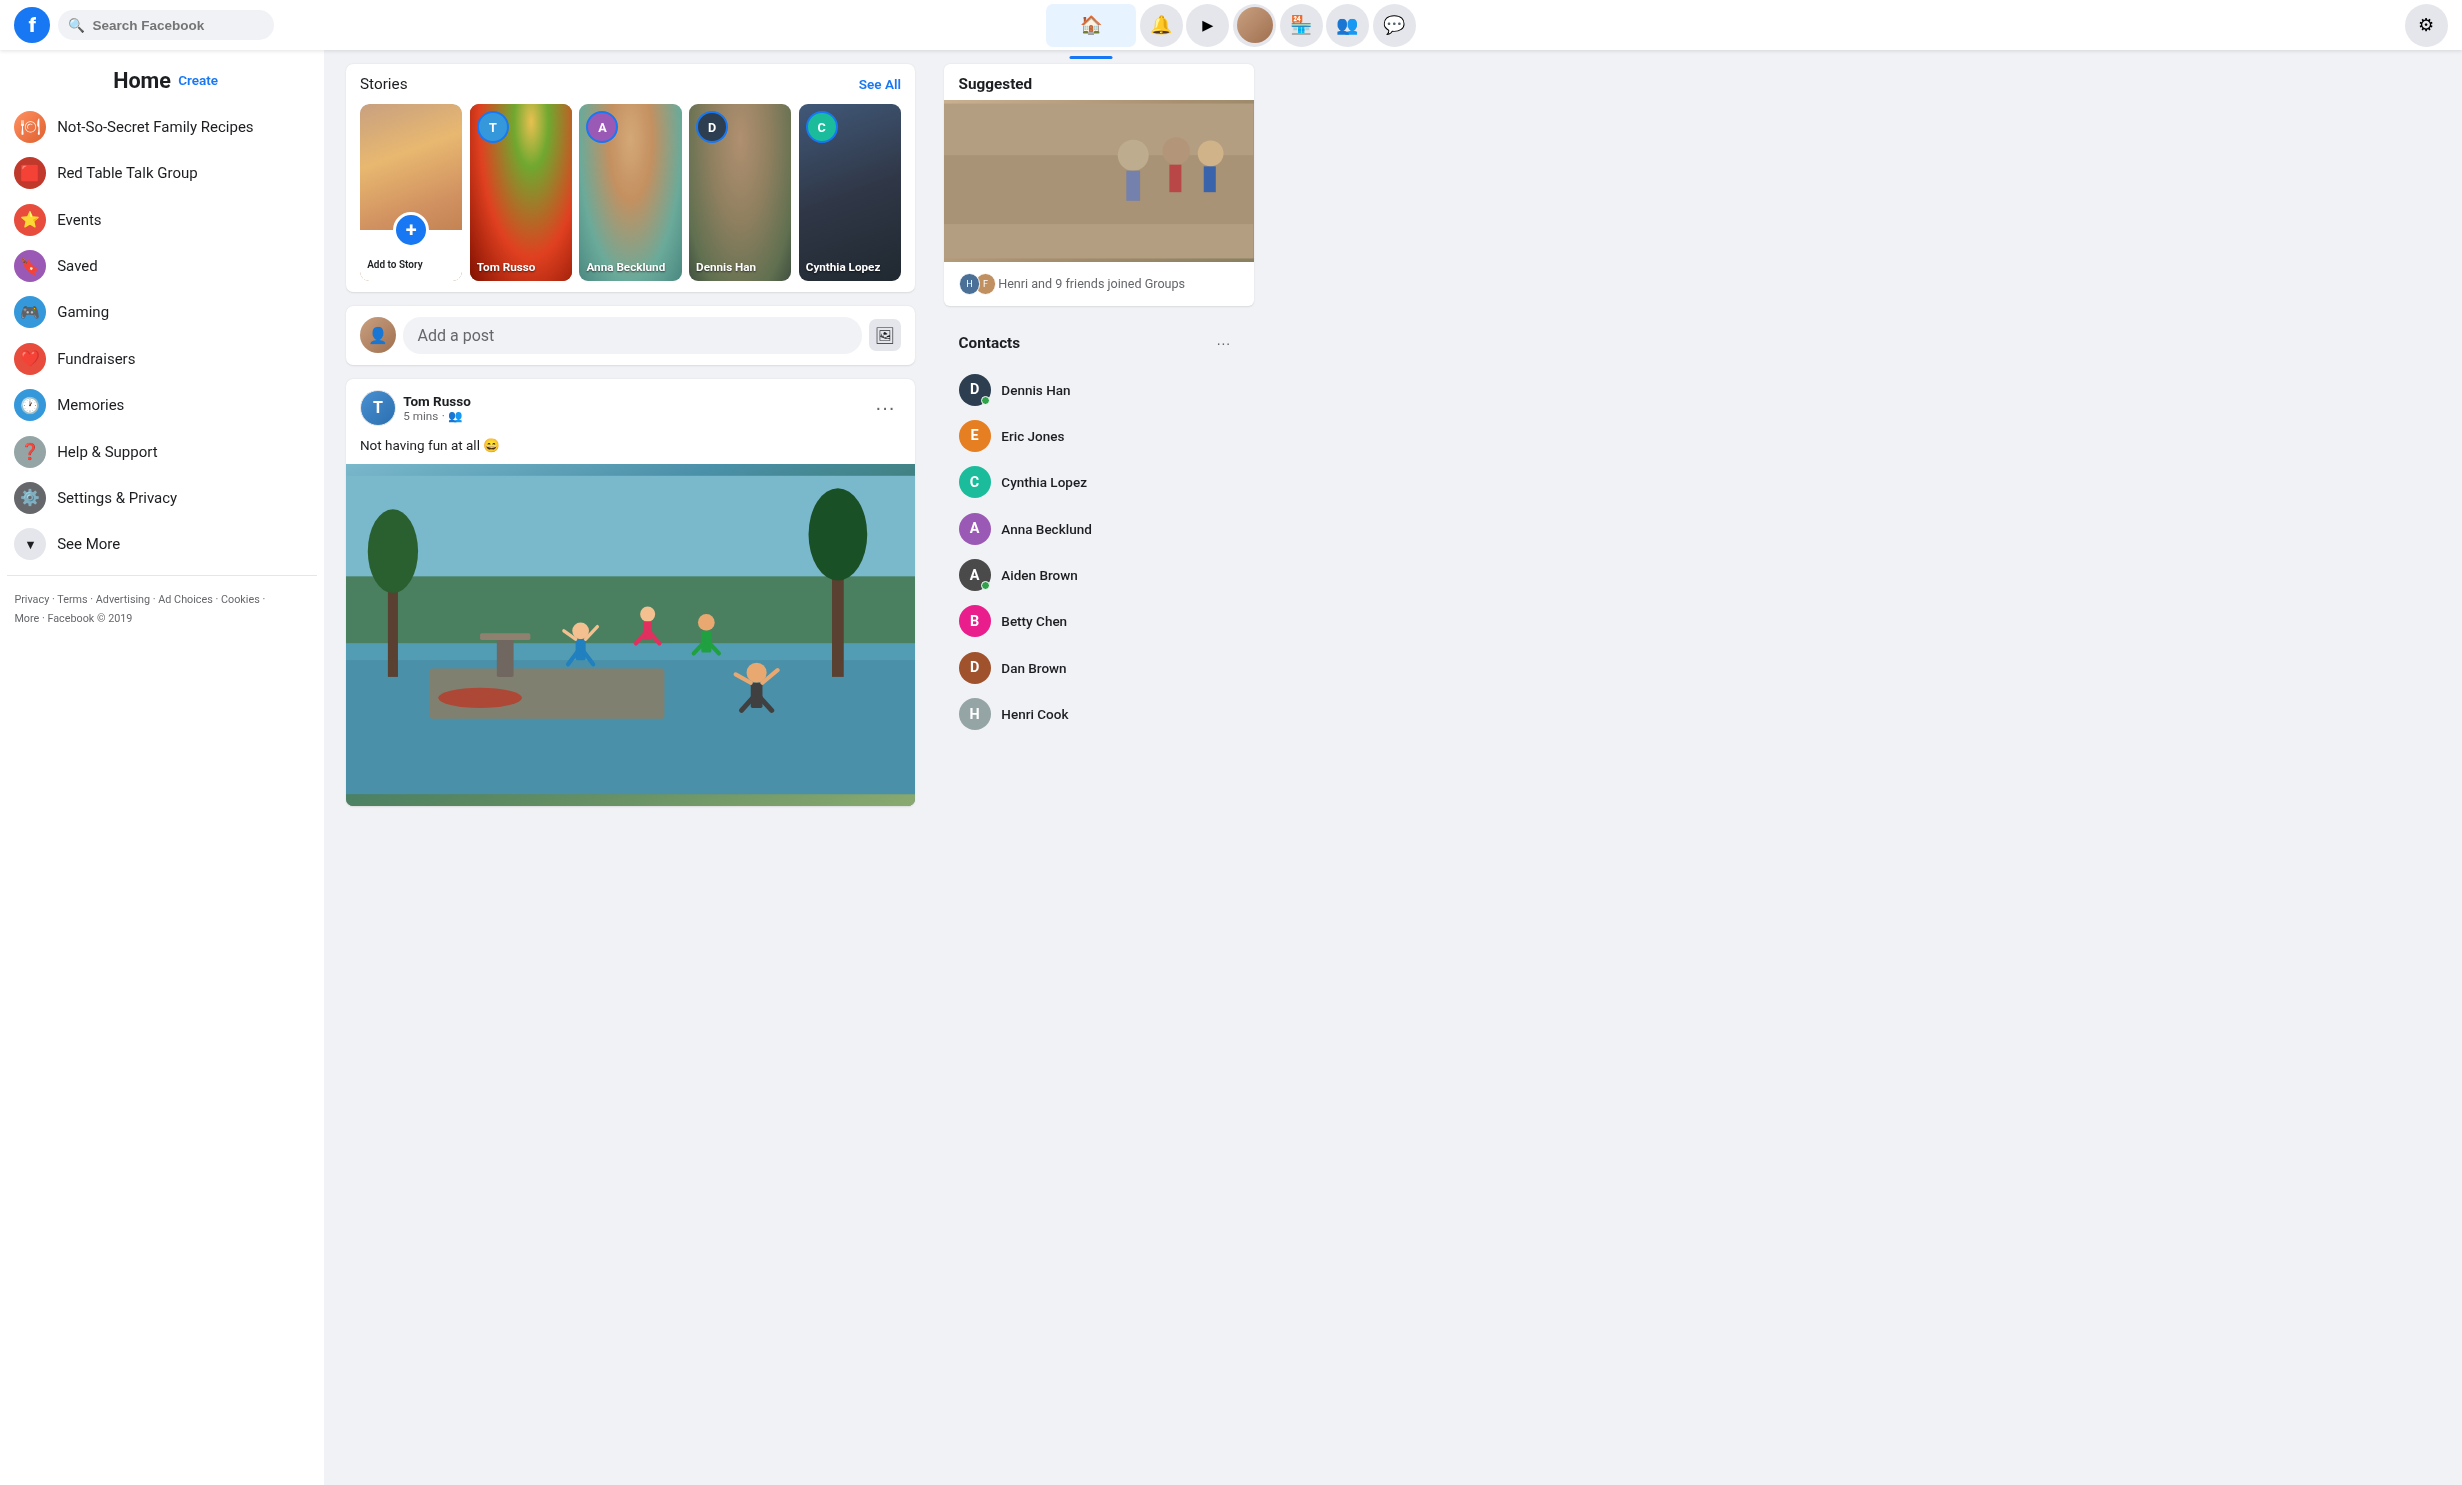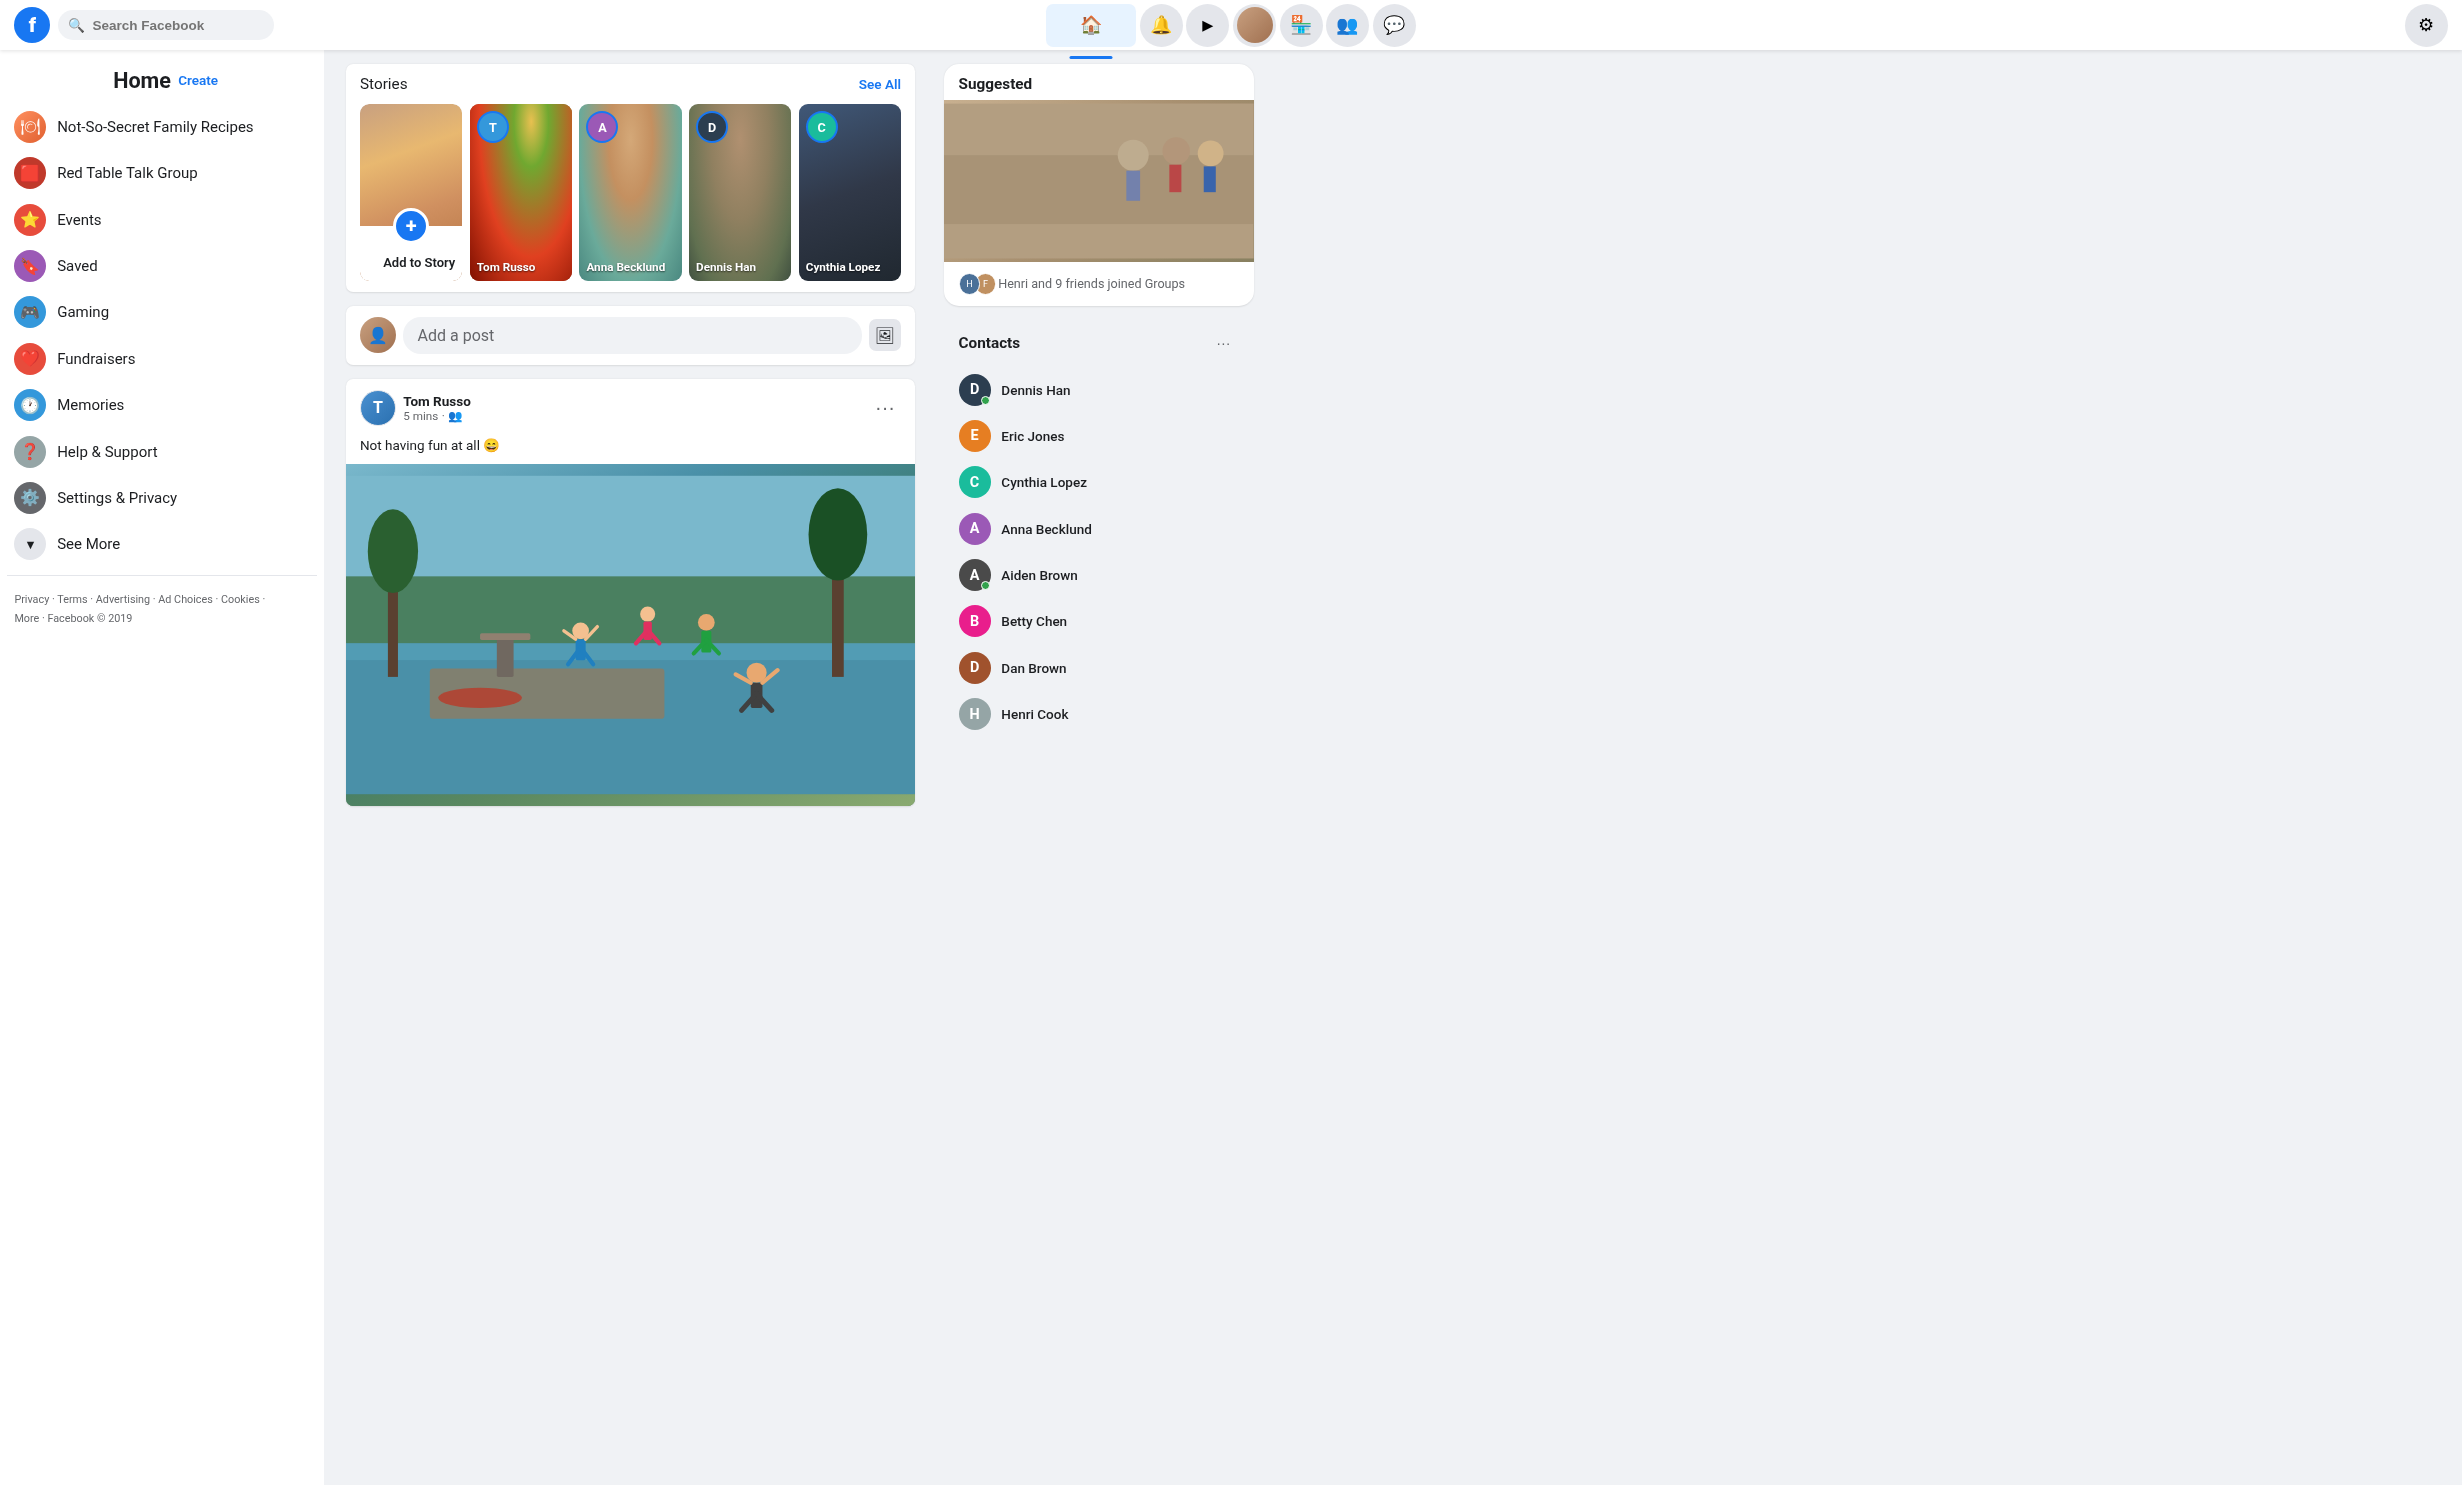--- a/index.html
+++ b/index.html
@@ -47,21 +47,21 @@
     
     .stories-section { background: #fff; border-radius: 7.2px; padding: 10.8px 14.4px; margin-bottom: 14.4px; box-shadow: 0 0.9px 1.8px rgba(0,0,0,.1); }
     .stories-header { display: flex; justify-content: space-between; align-items: center; margin-bottom: 10.8px; }
     .stories-title { font-size: 15.3px; font-weight: 400; }
     .stories-see-all { color: #1877f2; font-weight: 600; cursor: pointer; font-size: 13.5px; }
     .stories-grid { display: flex; gap: 7.2px; }
     .story-card { flex: 1; min-width: 0; border-radius: 9px; overflow: hidden; height: 177px; position: relative; cursor: pointer; background: #e4e6eb; }
     .story-card-add { background: #f0f2f5; display: flex; flex-direction: column; align-items: center; justify-content: flex-end; padding-bottom: 14.4px; }
     .story-add-circle { width: 36px; height: 36px; border-radius: 50%; background: #1877f2; display: flex; align-items: center; justify-content: center; color: white; font-size: 20px; font-weight: 700; margin-bottom: 7.2px; border: 3.6px solid #fff; }
     .story-label { position: absolute; bottom: 7.2px; left: 7.2px; color: white; font-weight: 700; font-size: 11.7px; text-shadow: 0 0.9px 1.8px rgba(0,0,0,.6); }
-    .story-add-label { color: #1c1e21; font-size: 13px; font-weight: 600; text-align: right; }
+    .story-add-label { color: #1c1e21; font-size: 10px; font-weight: 600; text-align: left; }
     .story-avatar-overlay { position: absolute; top: 7.2px; left: 7.2px; width: 32px; height: 32px; border-radius: 50%; border: 2.7px solid #1877f2; background: #ccc; display: flex; align-items: center; justify-content: center; font-size: 12.6px; }
 
     
     .post-composer { background: #fff; border-radius: 7.2px; padding: 10.8px 14.4px; margin-bottom: 14.4px; box-shadow: 0 0.9px 1.8px rgba(0,0,0,.1); }
     .composer-row { display: flex; align-items: center; gap: 7.2px; }
     .composer-input { flex: 1; background: #f0f2f5; border-radius: 18px; padding: 9px 14.4px; font-size: 16px; color: #65676b; cursor: pointer; border: none; }
     .composer-avatar { width: 36px; height: 36px; border-radius: 50%; background: #ccc; flex-shrink: 0; display: flex; align-items: center; justify-content: center; font-size: 16px; }
     .composer-photo-btn { width: 32px; height: 32px; background: #e4e6eb; border-radius: 7.2px; display: flex; align-items: center; justify-content: center; cursor: pointer; font-size: 16px; }
 
     
@@ -70,21 +70,21 @@
     .post-avatar { width: 36px; height: 36px; border-radius: 50%; background: #ccc; flex-shrink: 0; display: flex; align-items: center; justify-content: center; font-size: 16px; border: 1.8px solid #e4e6eb; }
     .post-author { font-weight: 700; font-size: 13.5px; }
     .post-meta { font-size: 11.7px; color: #65676b; display: flex; align-items: center; gap: 3.6px; }
     .post-more { margin-left: auto; width: 32px; height: 32px; border-radius: 50%; background: transparent; border: none; cursor: pointer; font-size: 20px; color: #65676b; display: flex; align-items: center; justify-content: center; }
     .post-text { padding: 0 14.4px 10.8px; font-size: 13.5px; }
     .post-image { width: 100%; height: 342px; background: linear-gradient(180deg, #5a9ab0 0%, #3a7a9a 30%, #6a8a70 60%, #4a7a5a 100%); display: flex; align-items: center; justify-content: center; font-size: 54px; position: relative; overflow: hidden; }
     .post-image-scene { position: absolute; inset: 0; background: linear-gradient(160deg, #7ab8cc 0%, #4a90a8 25%, #3a7868 50%, #5a8860 70%, #8aaa70 100%); }
 
     
     .right-panel { width: 324px; min-width: 324px; padding: 14.4px 7.2px; position: sticky; top: 50px; height: calc(100vh - 50px); overflow-y: auto; }
-    .suggested-section { background: #fff; border-radius: 15px; padding: 0; margin-bottom: 14.4px; box-shadow: 0 0.9px 1.8px rgba(0,0,0,.1); overflow: hidden; }
+    .suggested-section { background: #fff; border-radius: 6px; padding: 0; margin-bottom: 14.4px; box-shadow: 0 0.9px 1.8px rgba(0,0,0,.1); overflow: hidden; }
     .suggested-title { font-size: 15.3px; font-weight: 700; padding: 10.8px 14.4px 7.2px; }
     .groups-card { background: linear-gradient(135deg, #c8b090 0%, #a89070 50%, #888060 100%); height: 162px; position: relative; display: flex; align-items: flex-start; padding: 14.4px; }
     .groups-overlay { background: rgba(0,0,0,.35); border-radius: 7.2px; padding: 10.8px 14.4px; max-width: 180px; }
     .groups-icon { font-size: 21.6px; margin-bottom: 3.6px; color: white; }
     .groups-title-card { font-size: 18px; font-weight: 700; color: white; margin-bottom: 3.6px; }
     .groups-desc { font-size: 11.7px; color: rgba(255,255,255,.9); margin-bottom: 7.2px; }
     .groups-btn { background: white; border: none; border-radius: 5.4px; padding: 7.2px 12.6px; font-weight: 700; font-size: 12.6px; cursor: pointer; color: #1c1e21; }
     .groups-friends-row { padding: 10.8px 14.4px; display: flex; align-items: center; gap: 7.2px; font-size: 12.6px; color: #65676b; }
     .friends-avatars { display: flex; }
     .friends-avatar-sm { width: 21.6px; height: 21.6px; border-radius: 50%; background: #ccc; border: 1.8px solid #fff; margin-right: -5.4px; display: flex; align-items: center; justify-content: center; font-size: 9px; }

